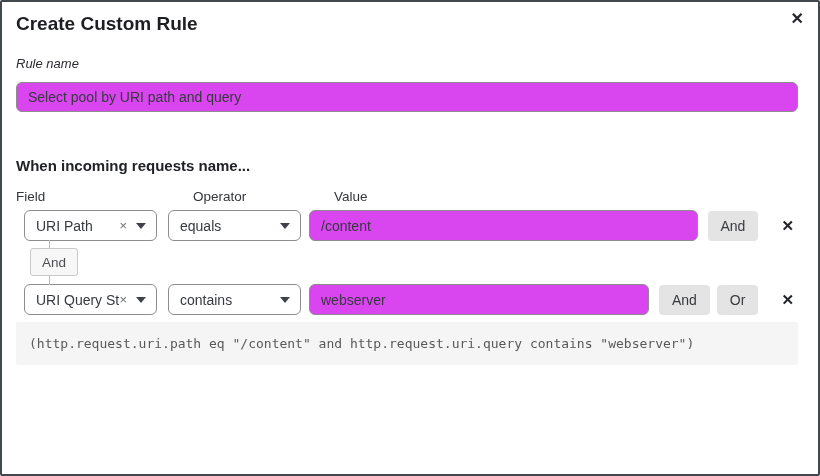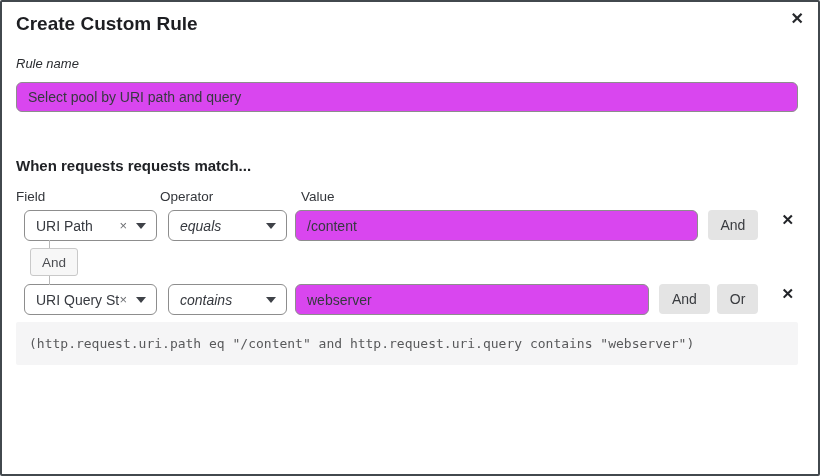--- a/index.html
+++ b/index.html
@@ -73,42 +73,42 @@
     line-height: 18px;
   }
   .col-labels {
     display: flex;
     margin-top: 13px;
     font-size: 13.5px;
     color: #33363b;
     line-height: 17px;
   }
   .col-labels .col-field    { width: 133px; margin-right: 11px; }
-  .col-labels .col-operator { width: 133px; margin-right: 8px;  }
+  .col-labels .col-operator { width: 133px; margin-right: 8px; margin-left: 33px;  }
   .col-labels .col-value    { flex: 1; }
   .cond-row {
     display: flex;
-    align-items: flex-start;
+    align-items: center;
     margin-top: 5px;
     height: 31px;
     padding-left: 8px;
   }
   .select-box {
     display: flex;
     align-items: center;
     height: 31px;
     border: 1px solid #8d8d8d;
     border-radius: 6px;
     background: #fff;
     padding: 0 10px 0 11px;
     cursor: pointer;
     flex-shrink: 0;
   }
   .select-box.field-select    { width: 133px; margin-right: 11px; }
-  .select-box.operator-select { width: 119px; margin-right: 8px; font-style: italic; }
+  .select-box.operator-select { width: 133px; margin-right: 8px; }
   .select-label {
     flex: 1;
     font-size: 14px;
     color: #36393f;
     white-space: nowrap;
     overflow: hidden;
   }
   .clear-x {
     font-size: 13px;
     color: #6d6f73;
@@ -217,21 +217,21 @@
 <body>
 
 <div class="modal">
 
   <h1 class="modal-title">Create Custom Rule</h1>
   <button class="close-btn">✕</button>
 
   <div class="rule-name-label">Rule name</div>
   <input type="text" class="text-input" value="Select pool by URI path and query" style="">
 
-  <div class="match-heading">When requests requests match...</div>
+  <div class="match-heading">When incoming requests name...</div>
 
   <div class="col-labels">
     <div class="col-field">Field</div>
     <div class="col-operator">Operator</div>
     <div class="col-value">Value</div>
   </div>
 
   <div class="cond-row">
     <div class="select-box field-select">
       <span class="select-label">URI Path</span>

